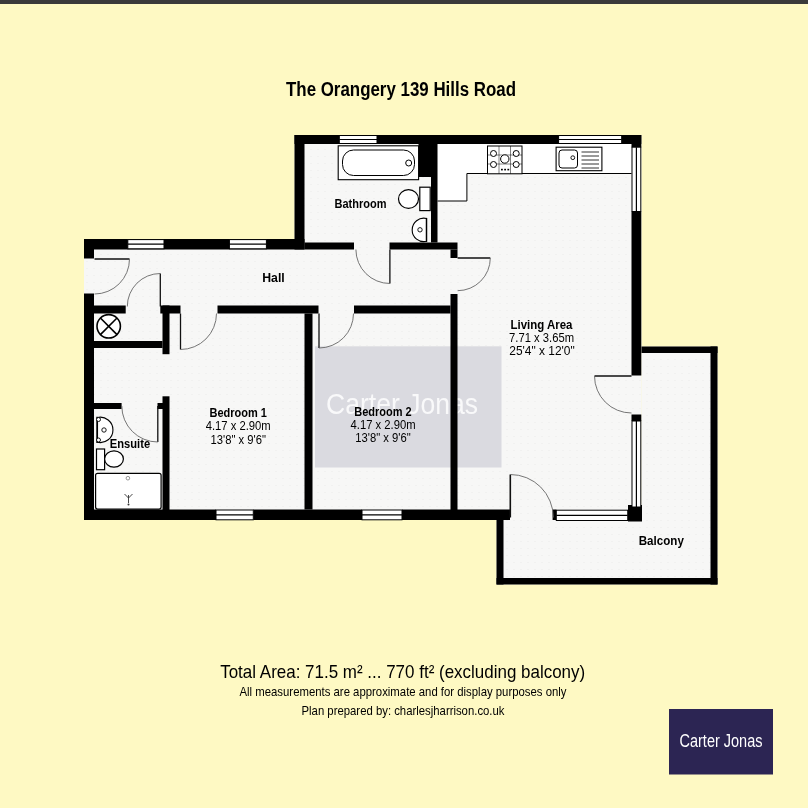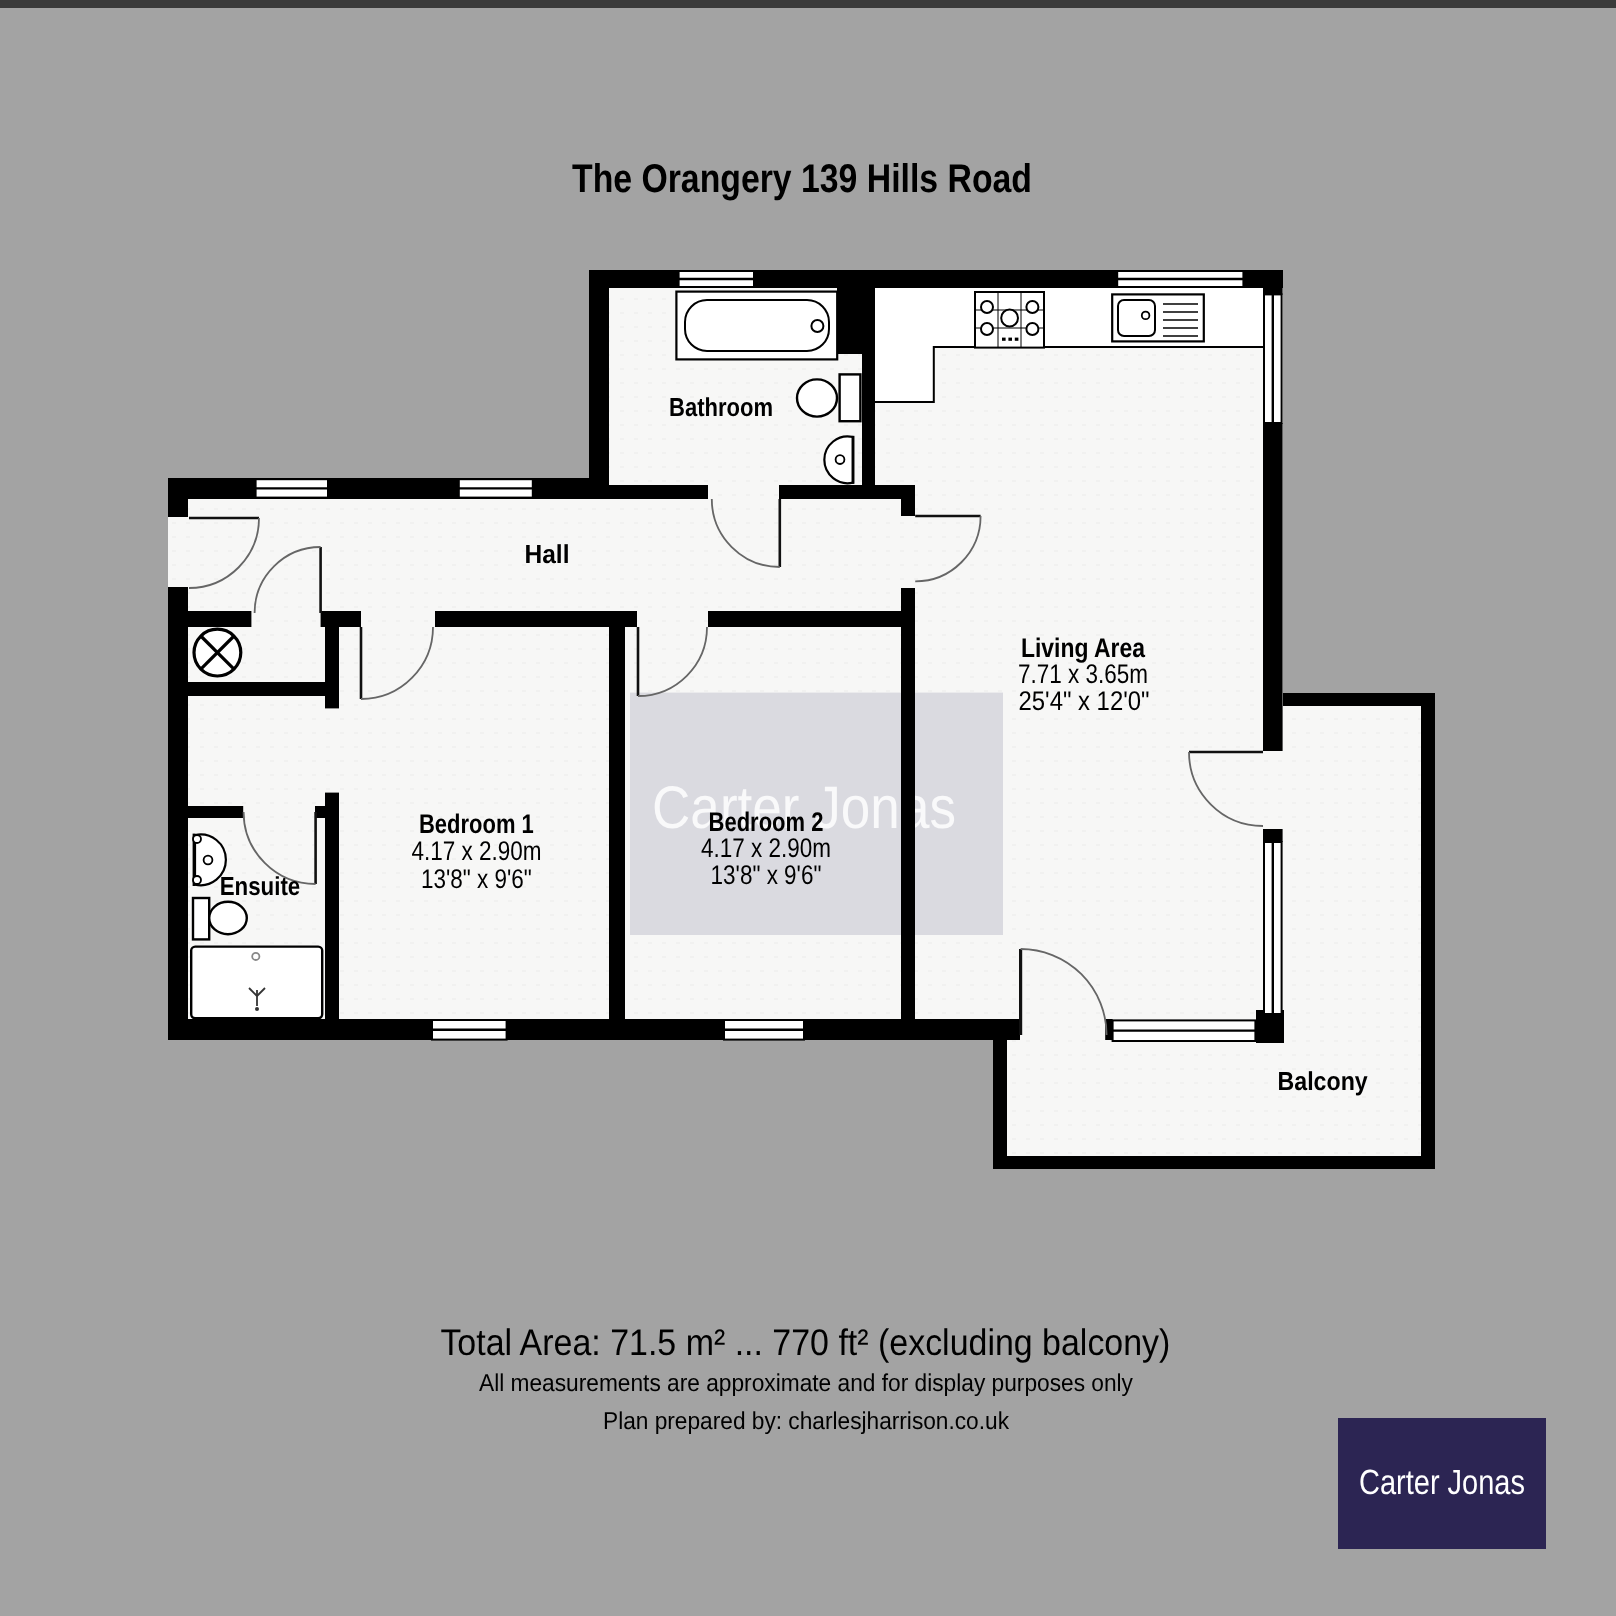--- a/index.html
+++ b/index.html
@@ -1,16 +1,16 @@
 <!DOCTYPE html>
 <html><head>
 <meta charset="utf-8">
 <style>
 html,body{margin:0;padding:0;background:#fff;}
-#page{position:relative;width:808px;height:808px;background:#a3a3a3;overflow:hidden;}
+#page{position:relative;width:808px;height:808px;background:#fef9c3;overflow:hidden;}
 svg{position:absolute;left:0;top:0;}
 text{font-family:"Liberation Sans",sans-serif;}
 </style>
 </head>
 <body>
 <div id="page">
 <svg width="808" height="808" viewBox="0 0 808 808">
 <defs>
 <pattern id="floor" width="7" height="7" patternUnits="userSpaceOnUse">
 <rect width="7" height="7" fill="#f7f7f6"></rect>

